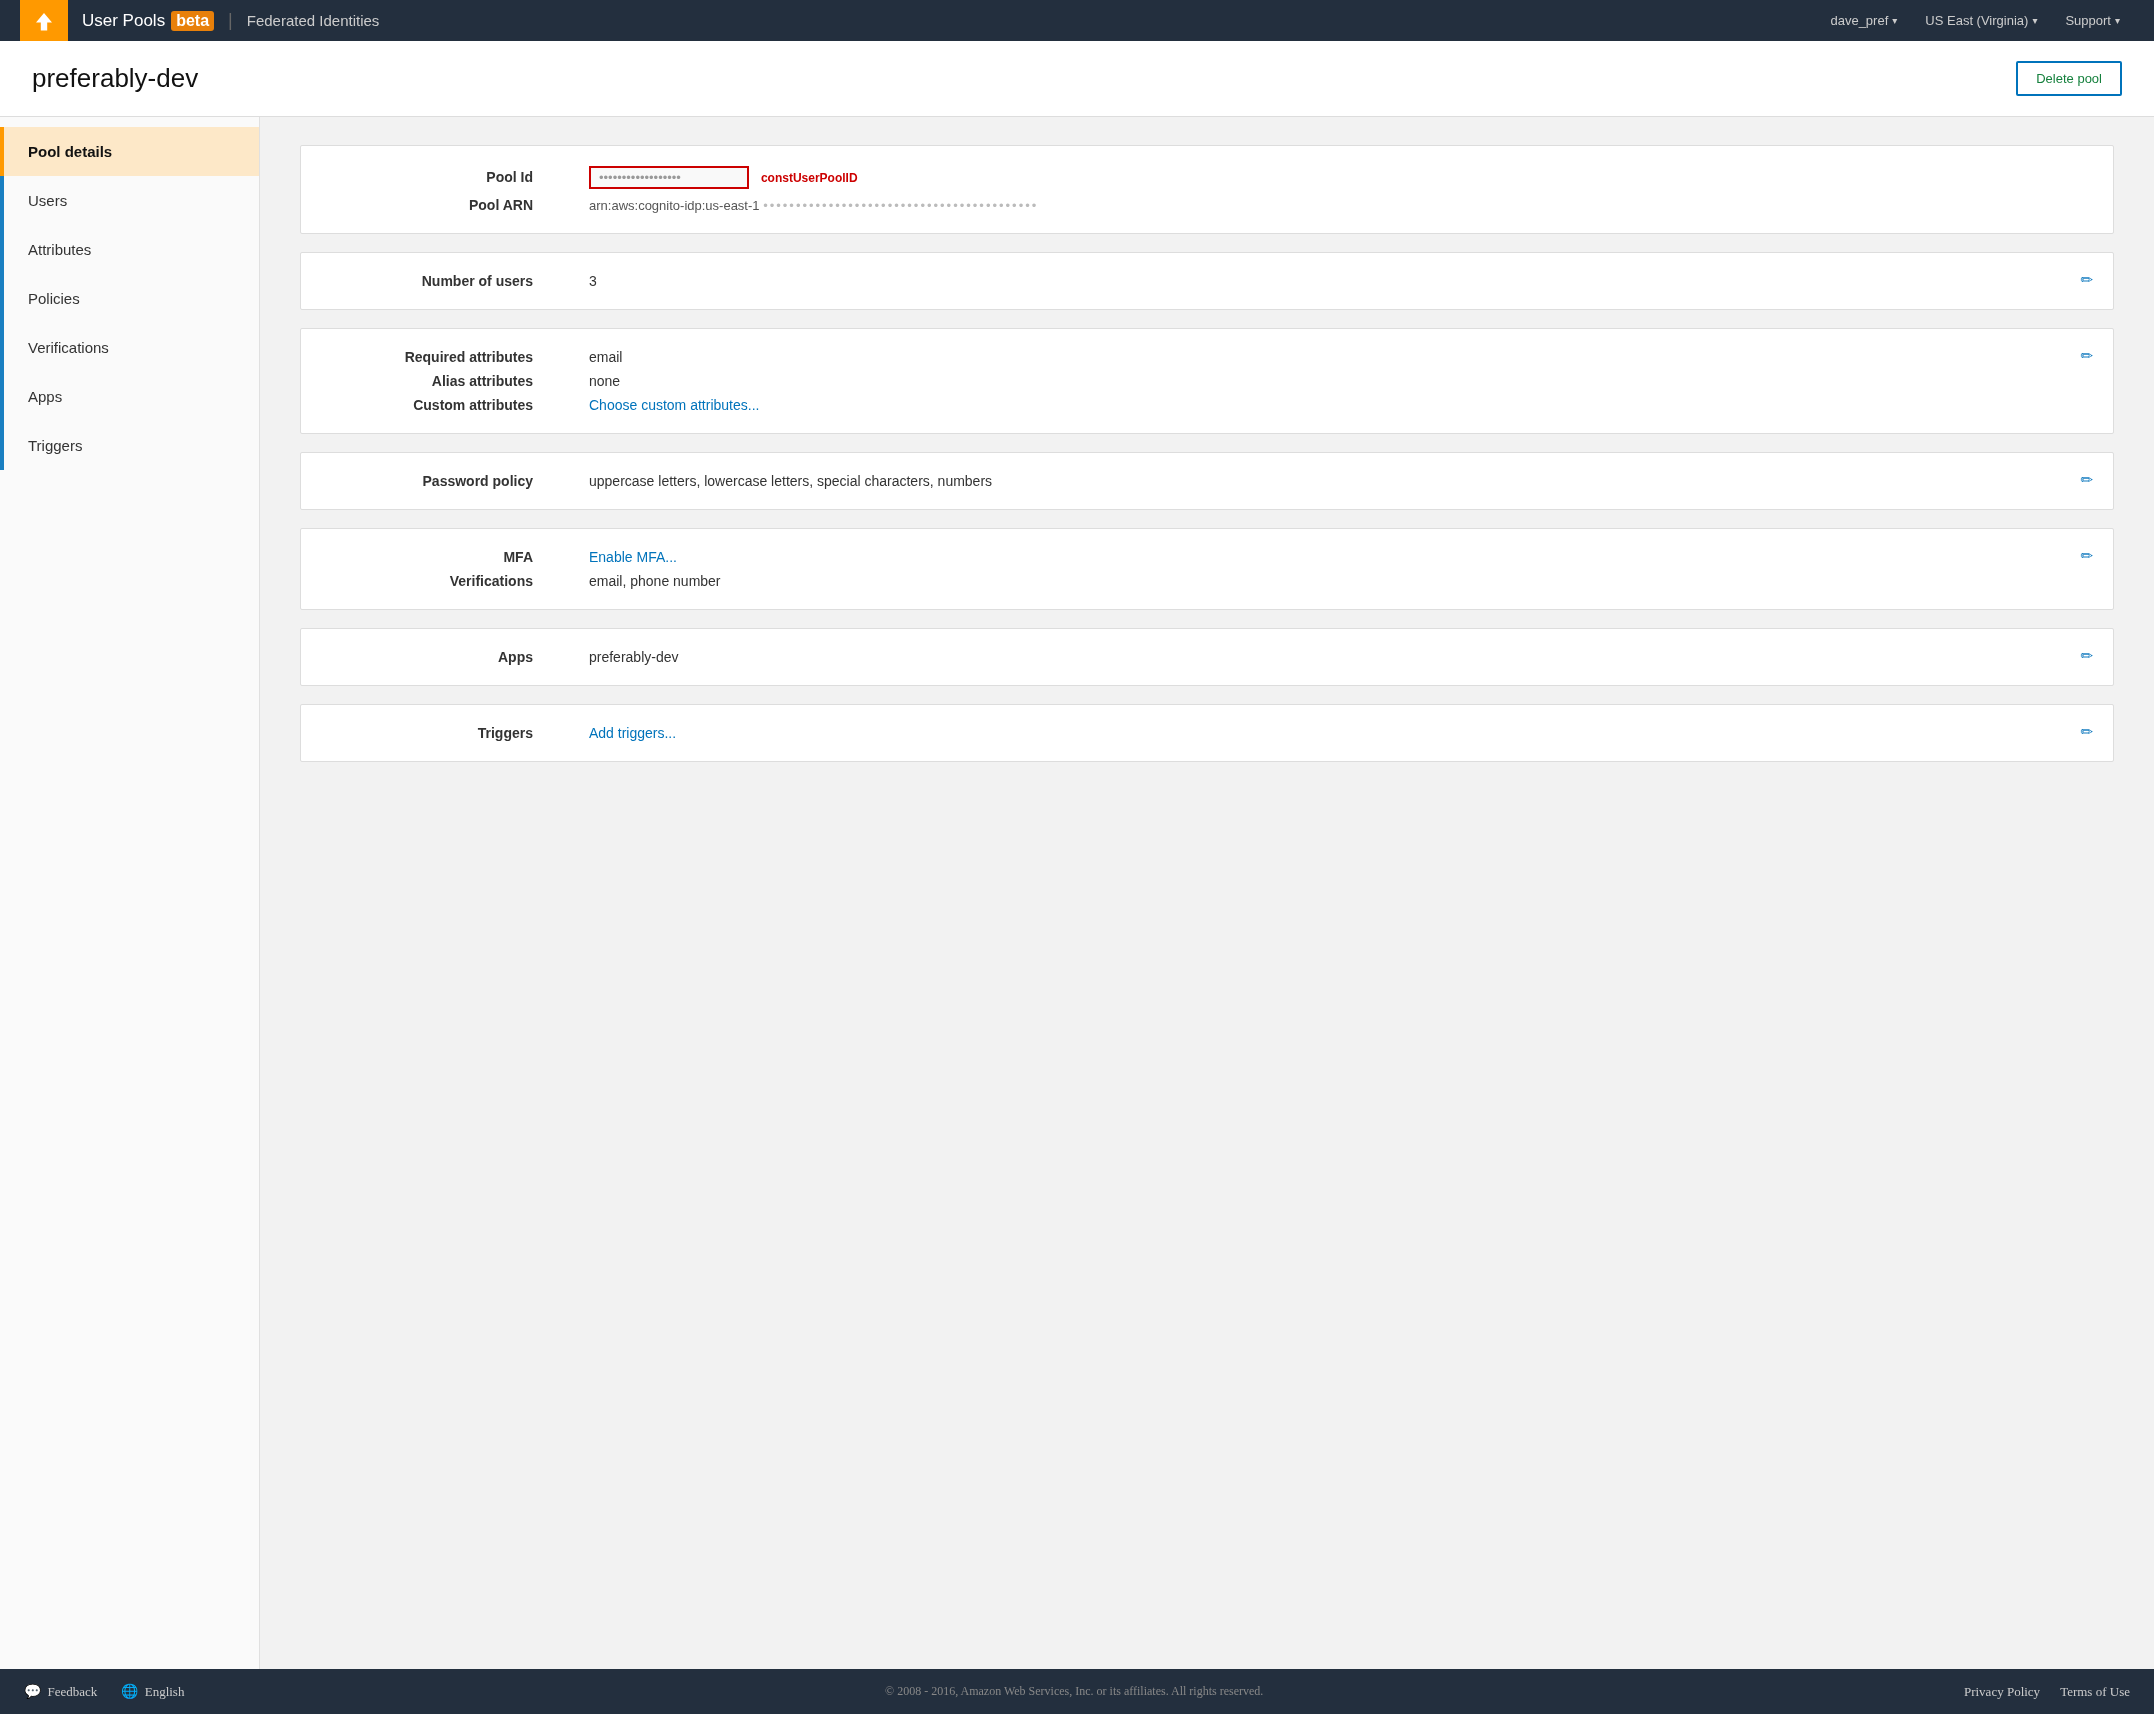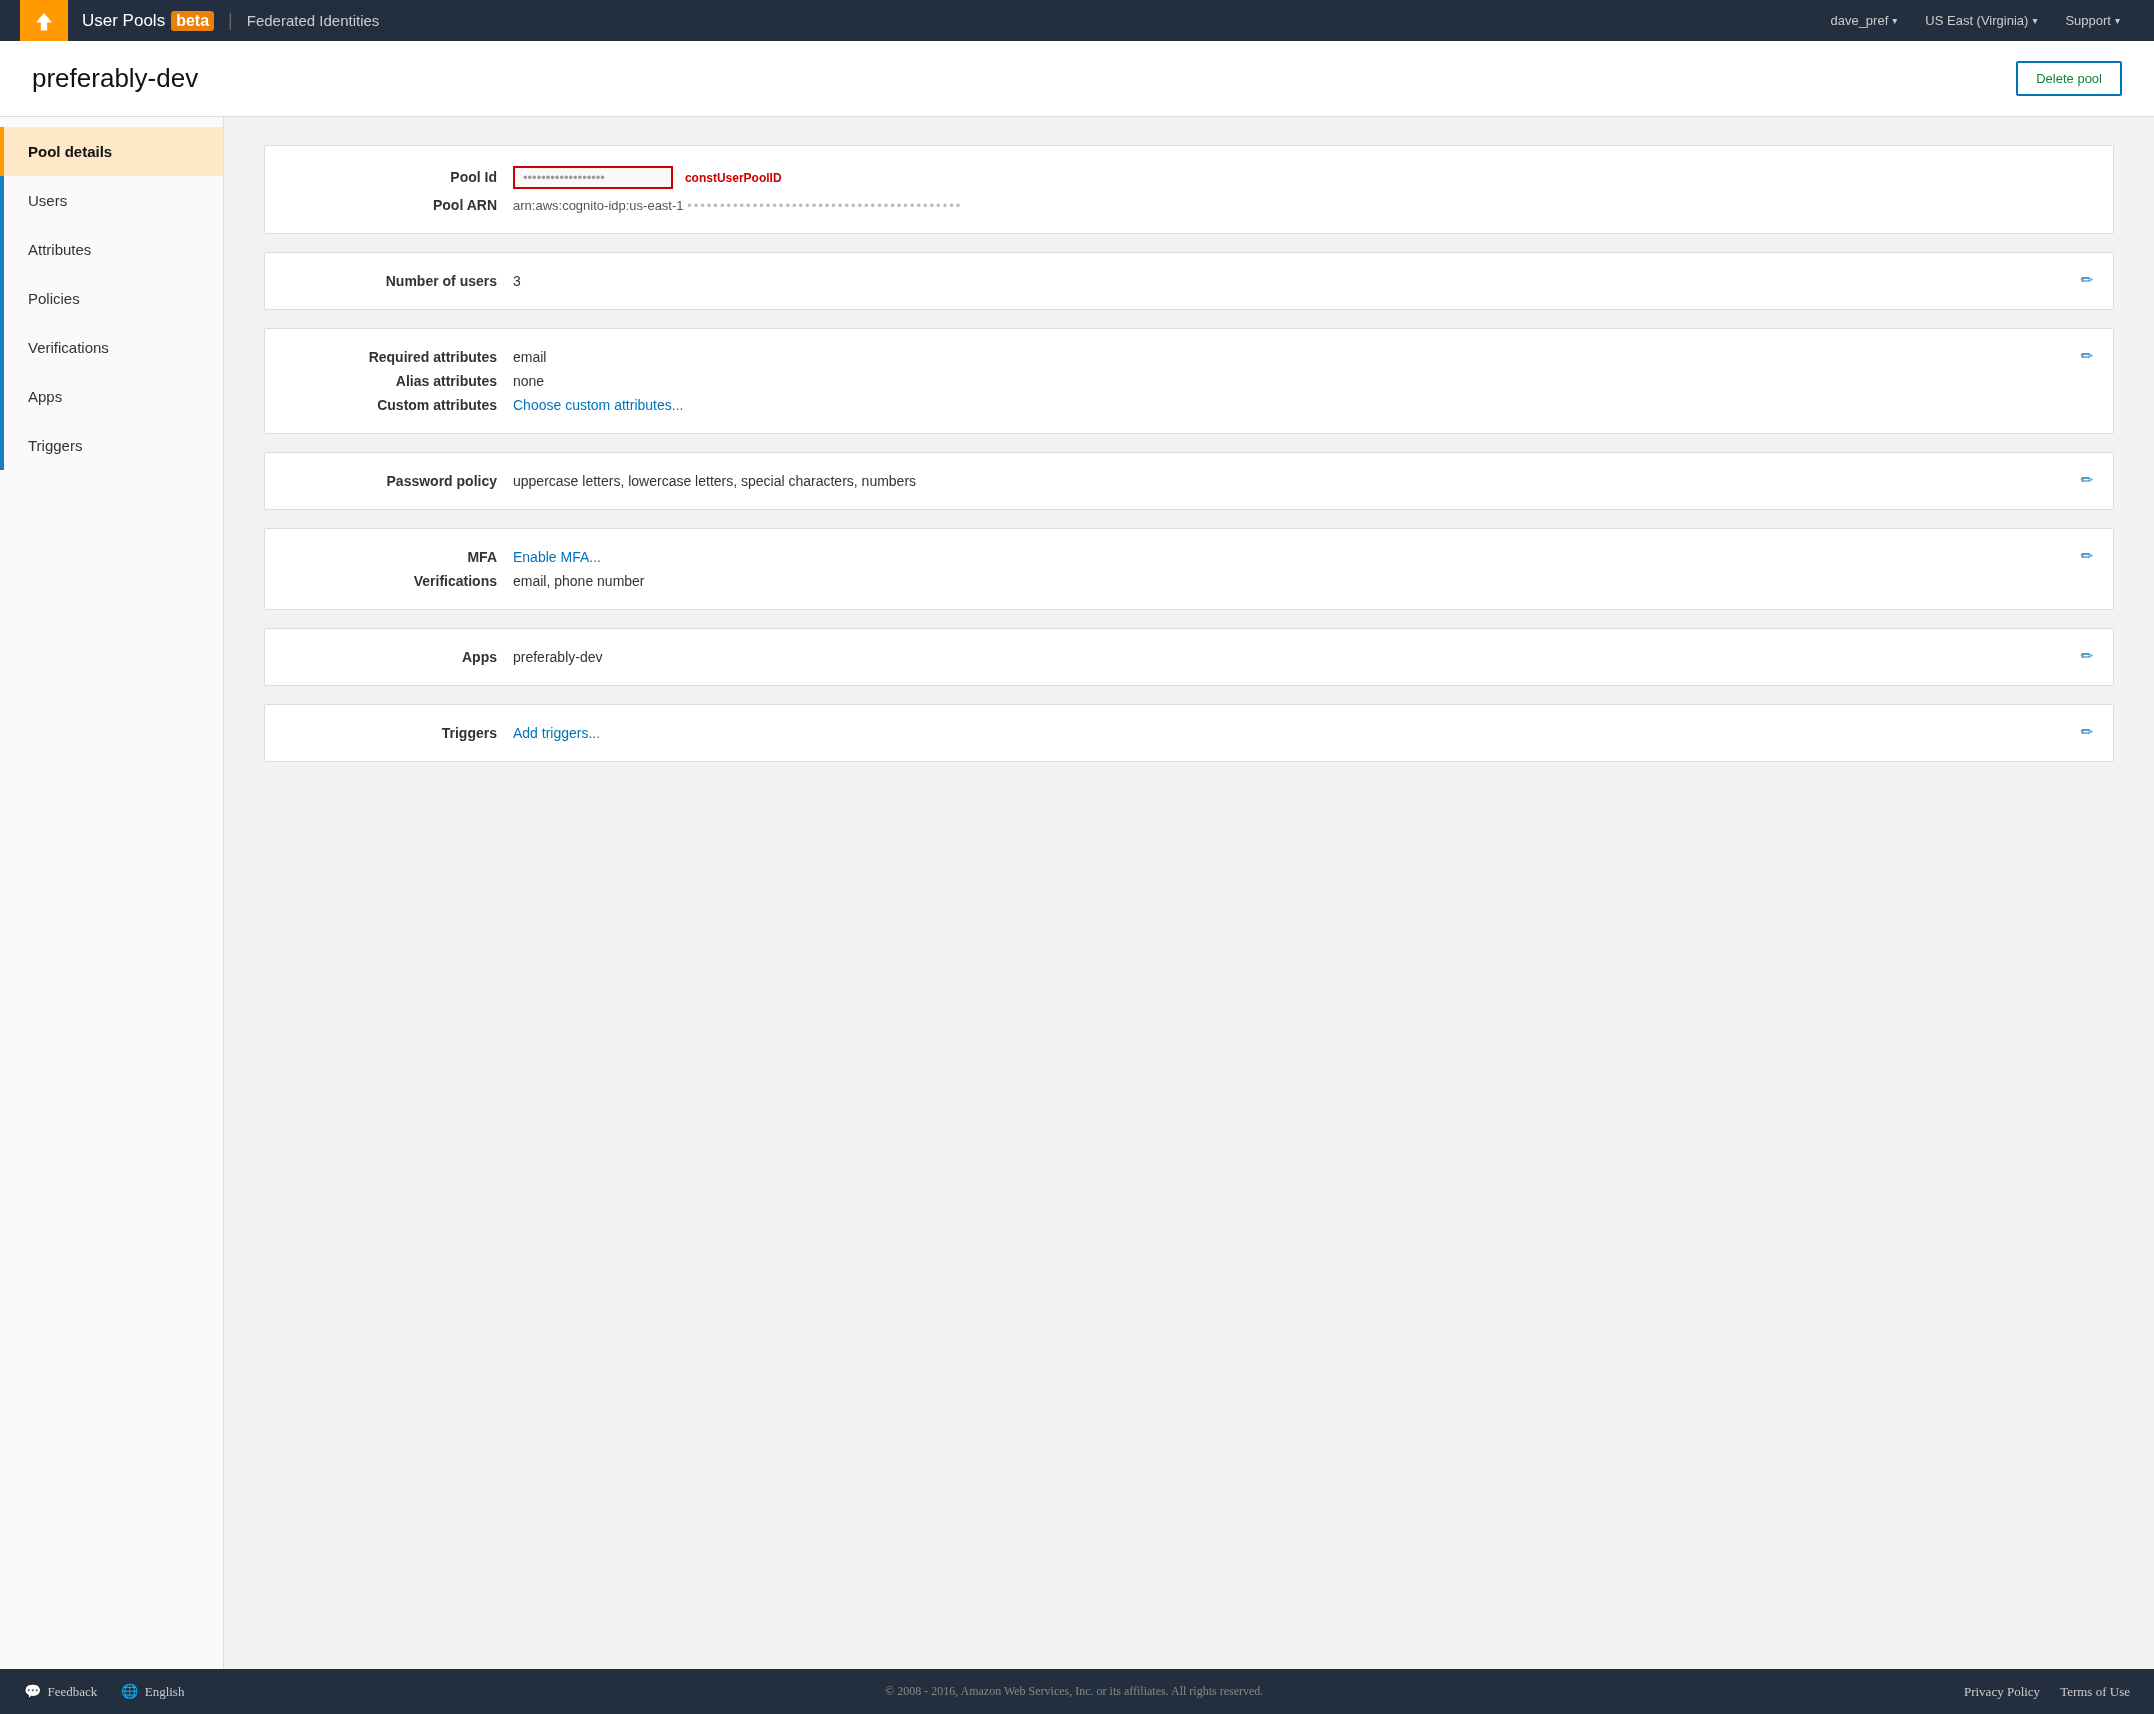--- a/index.html
+++ b/index.html
@@ -74,21 +74,21 @@
     }
 
     
     .main-layout {
       display: flex;
       flex: 1;
     }
 
     
     .sidebar {
-      width: 224px;
+      width: 260px;
       background: #fafafa;
       border-right: 1px solid #e0e0e0;
       flex-shrink: 0;
       padding-top: 10px;
     }
     .sidebar-item {
       display: flex;
       align-items: center;
       padding: 16px 24px;
       cursor: pointer;
@@ -133,20 +133,21 @@
       font-weight: 700;
       color: #333;
       min-width: 220px;
       text-align: right;
       padding-right: 16px;
       font-size: 14px;
     }
     .card-value {
       color: #333;
       font-size: 14px;
+      margin-left: 40px;
     }
     .card-value.link {
       color: #0073bb;
       cursor: pointer;
       text-decoration: none;
     }
     .card-edit-icon {
       position: absolute;
       top: 18px;
       right: 20px;

